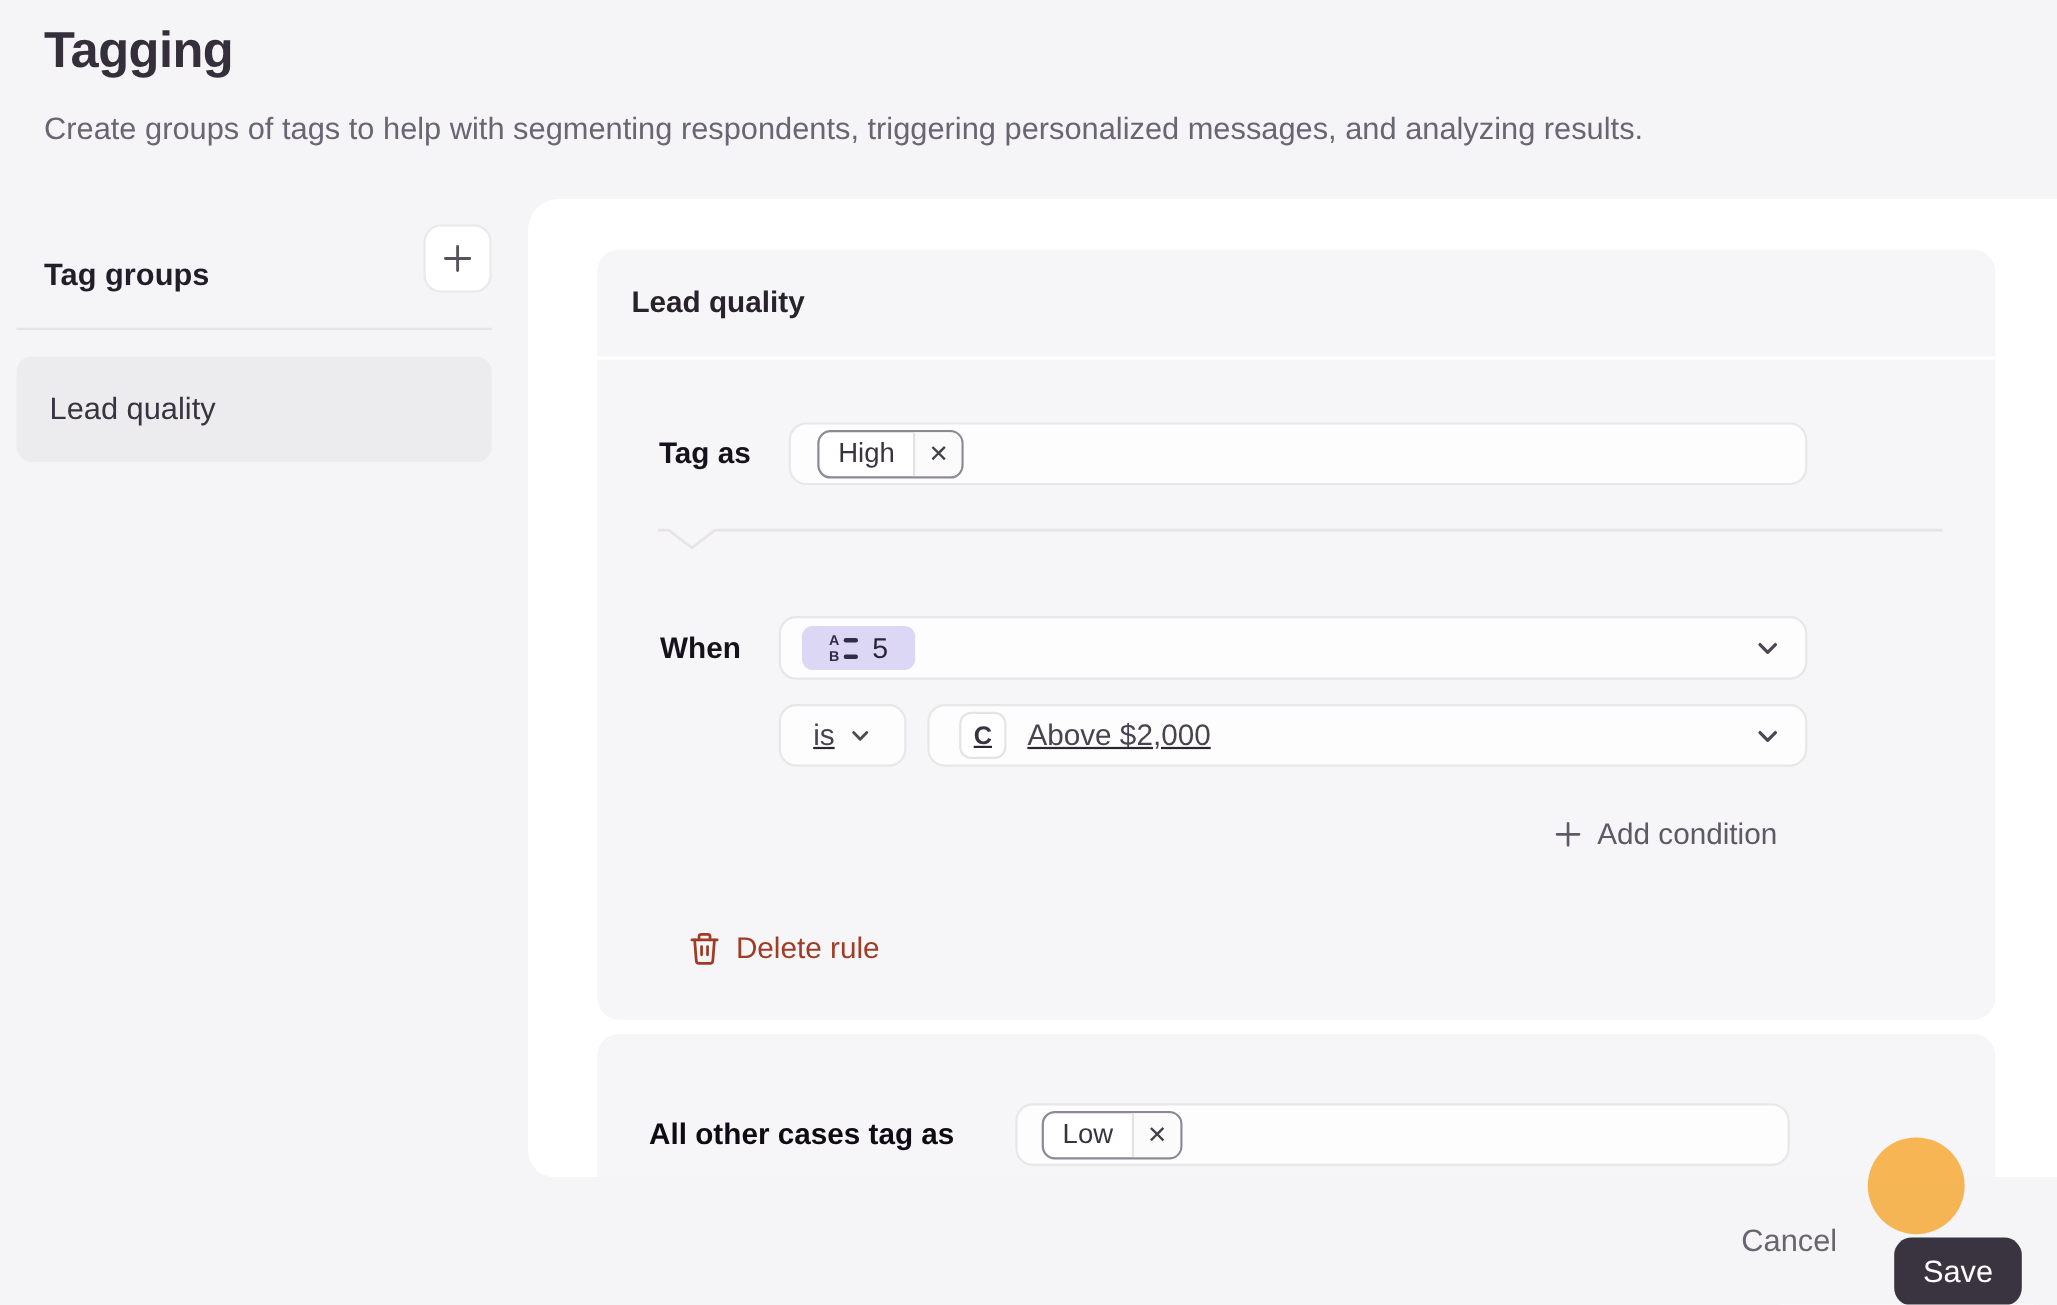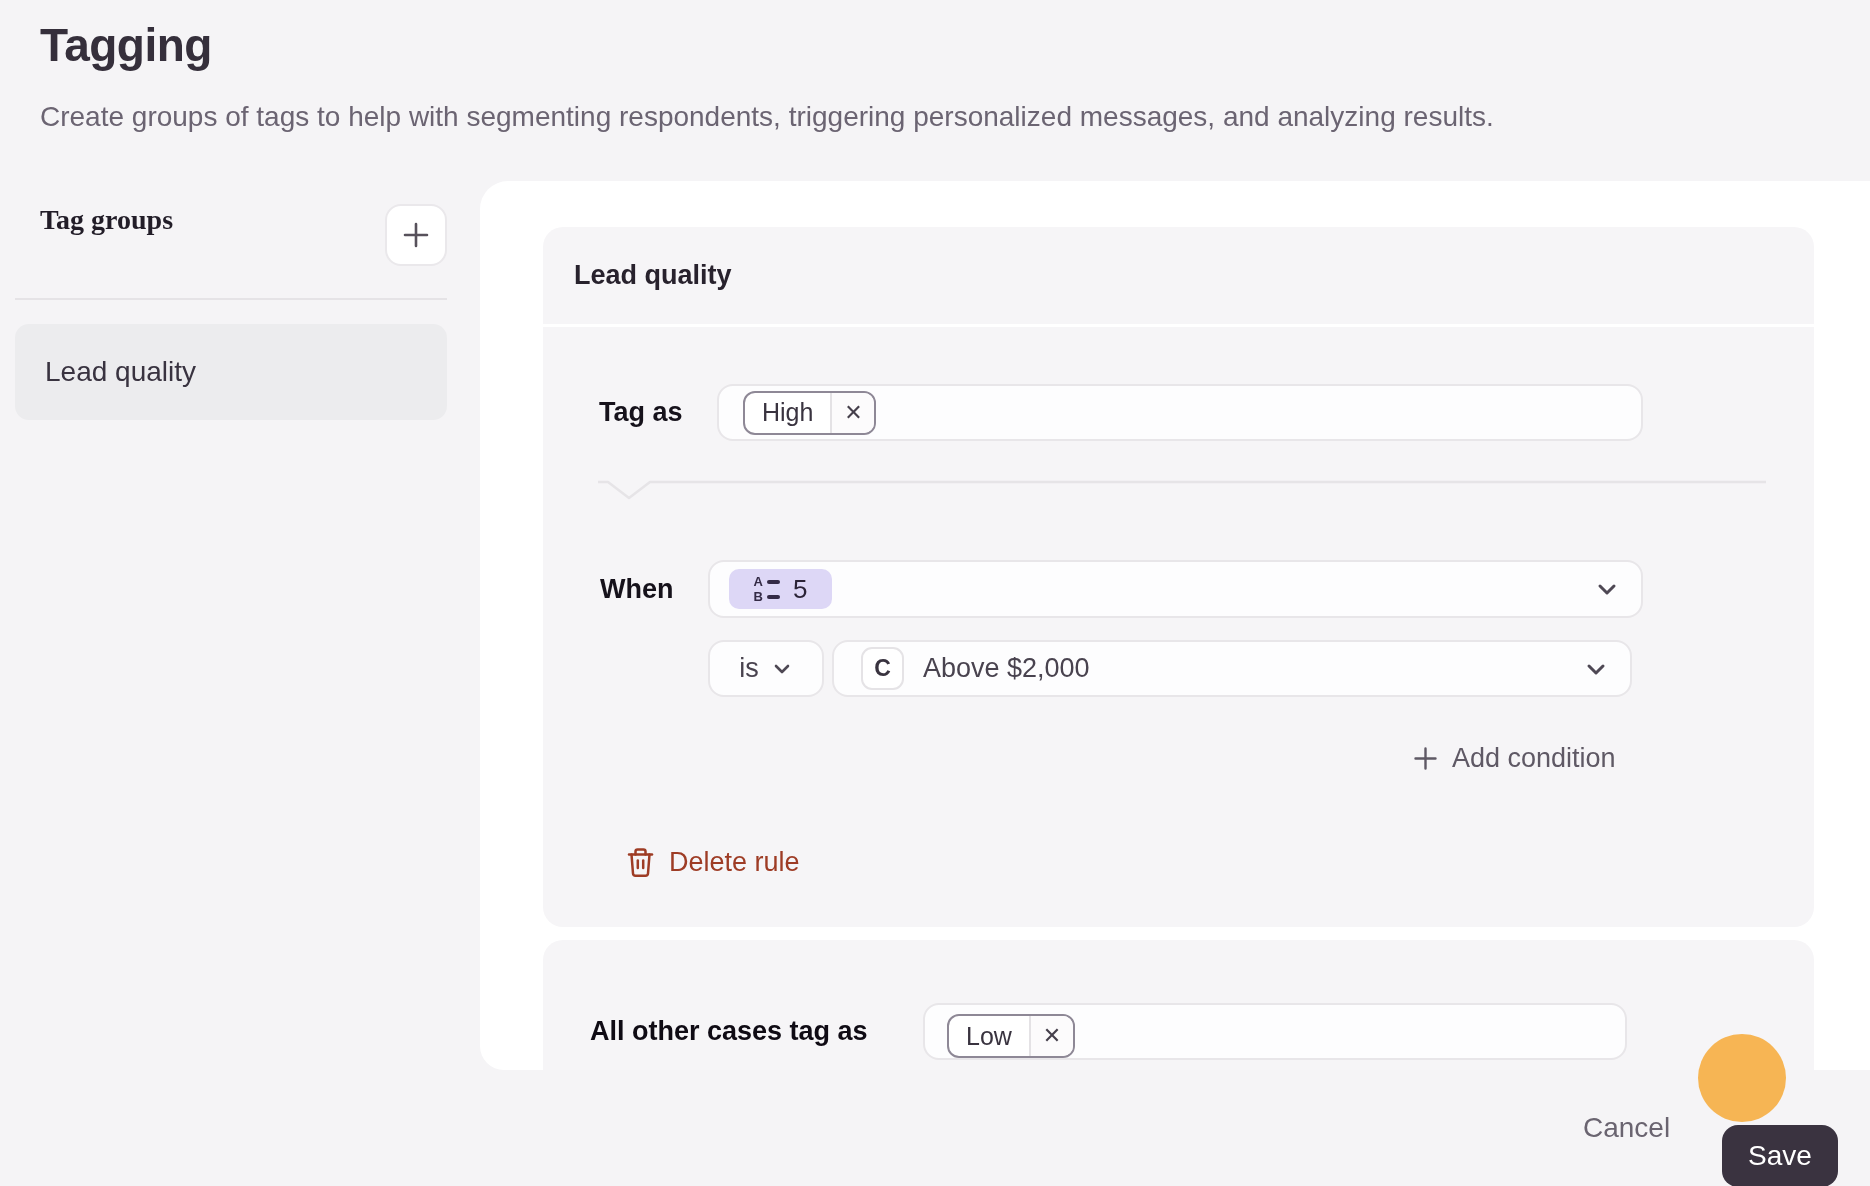--- a/index.html
+++ b/index.html
@@ -8,21 +8,21 @@
     width:1870px; height:1186px; position:relative; overflow:hidden;
     background:var(--page-bg,#f5f4f6);
     font-family:"Liberation Sans", sans-serif;
     color:#2b252f;
   }
   .page-title { position:absolute; left:40px; top:18px; margin:0; font-size:46px; font-weight:700; letter-spacing:-0.5px; color:#352f3b; }
   .page-desc { position:absolute; left:40px; top:101px; margin:0; font-size:28px; color:#6b6472; }
 
   
   .sidebar { position:absolute; left:15px; top:204px; width:432px; }
-  .sidebar-head { display:flex; align-items:flex-start; justify-content:space-between; height:62px; padding-left:25px;font-family:Liberation Serif, serif; }
+  .sidebar-head { display:flex; align-items:flex-end; justify-content:space-between; height:62px; padding-left:25px; }
   .sidebar-heading { font-size:28px; font-weight:700; color:#221d28; }
   .add-btn { width:62px; height:62px; background:#fff; border:2px solid #eae8eb; border-radius:16px; display:flex; align-items:center; justify-content:center; cursor:pointer; padding:0; }
   .sidebar-divider { margin-top:32px; height:2px; background:#e5e3e6; }
   .sidebar-item { margin-top:24px; height:96px; border-radius:14px; background:var(--sidebar-selected-bg,#ececee); display:flex; align-items:center; padding-left:30px; font-size:28px; color:#393340; cursor:pointer; }
 
   
   .panel { position:absolute; left:480px; top:181px; width:1390px; height:889px; background:var(--panel-bg,#fff); border-top-left-radius:28px; border-bottom-left-radius:24px; overflow:hidden; }
   .card { position:absolute; left:63px; width:1271px; background:var(--card-bg,#f6f5f7); }
   .rule-card { top:46px; height:700px; border-radius:20px; }
   .card-header { height:100px; display:flex; align-items:center; padding-left:31px; border-bottom:3px solid #fff; font-size:27px; font-weight:600; color:#28222d; }
@@ -48,34 +48,34 @@
   .row-when .row-label { width:108px; }
   .question-select { width:935px; height:58px; }
   .q-badge { width:103px; height:40px; margin-left:19px; background:var(--question-badge-bg,#ddd7f6); border-radius:10px; display:flex; align-items:center; justify-content:center; gap:13px; flex:none; }
   .q-icon { display:flex; flex-direction:column; gap:5px; }
   .q-icon-row { display:flex; align-items:center; gap:4px; }
   .q-icon-letter { font-size:13px; font-weight:700; color:#342b46; line-height:10px; }
   .q-icon-bar { width:13px; height:4px; background:#342b46; border-radius:2px; }
   .q-num { font-size:26px; color:#2b2437; }
   .q-text { margin-left:19px; font-size:27px; color:#49434f; white-space:nowrap; }
 
-  .row-cond { top:422px; left:165px; height:39px; gap:8px; }
+  .row-cond { top:422px; left:165px; height:39px; gap:19px;text-decoration:underline; }
   .op-select { width:116px; justify-content:center; gap:12px; }
   .op-text { font-size:27px; color:#49434f; }
   .value-select { width:800px; }
   .c-badge { width:43px; height:43px; margin-left:27px; background:#fff; border:2px solid #e5e3e6; border-radius:11px; display:flex; align-items:center; justify-content:center; font-size:23px; font-weight:700; color:#39333f; flex:none; }
   .value-text { margin-left:19px; font-size:27px; color:#49434f; white-space:nowrap; }
 
   .add-cond { position:absolute; top:513px; left:869px; display:flex; align-items:center; gap:13px; height:36px; background:none; border:none; padding:0; cursor:pointer; font-size:27px; color:#5f5965; font-family:inherit; }
   .delete-rule { position:absolute; top:617px; left:84px; display:flex; align-items:center; gap:15px; height:36px; background:none; border:none; padding:0; cursor:pointer; font-size:27px; font-weight:500; color:var(--delete-accent,#9e3c25); font-family:inherit; }
 
   .fallback-card { top:759px; height:240px; border-radius:20px 20px 0 0; }
   .row-fallback { top:56px; left:47px; height:71px; }
   .row-fallback .row-label { width:333px; color:#0f0b14; }
-  .fallback-field { width:704px; padding-left:22px;align-items:flex-end; }
+  .fallback-field { width:704px; padding-left:22px; }
 
   
   .cancel-btn { position:absolute; left:1583px; top:1112px; background:none; border:none; padding:0; cursor:pointer; font-size:28px; color:#6a6470; font-family:inherit; }
   .save-btn { position:absolute; left:1722px; top:1100px; width:116px; height:62px; background:var(--save-button-bg,#3a3340); color:#fff; border:none; border-radius:16px; font-size:28px; cursor:pointer; font-family:inherit; z-index:5;margin-top:25px; }
   .cursor-circle { position:absolute; left:1698px; top:1034px; width:88px; height:88px; border-radius:50%; background:var(--cursor-highlight,#f6a730); opacity:0.82; z-index:6; pointer-events:none; }
 </style>
 </head>
 <body>
 
 <h1 class="page-title">Tagging</h1>

